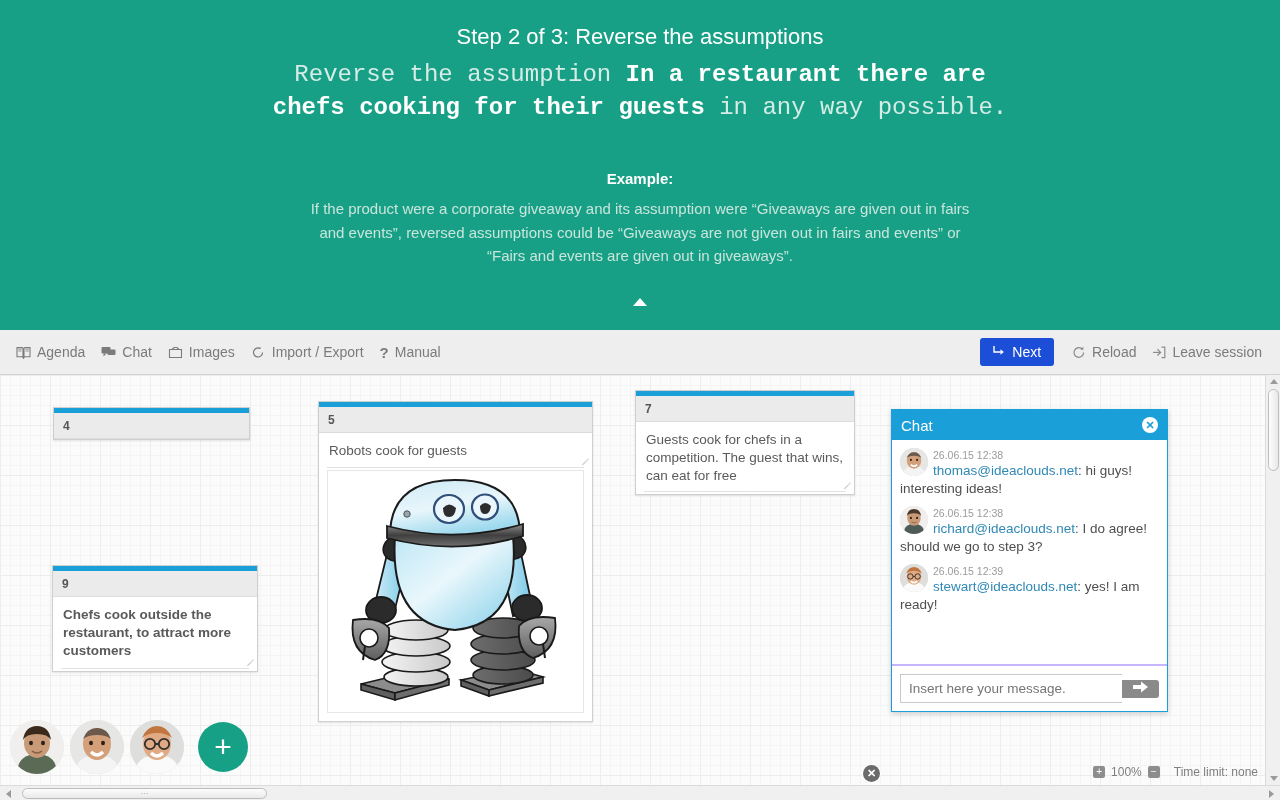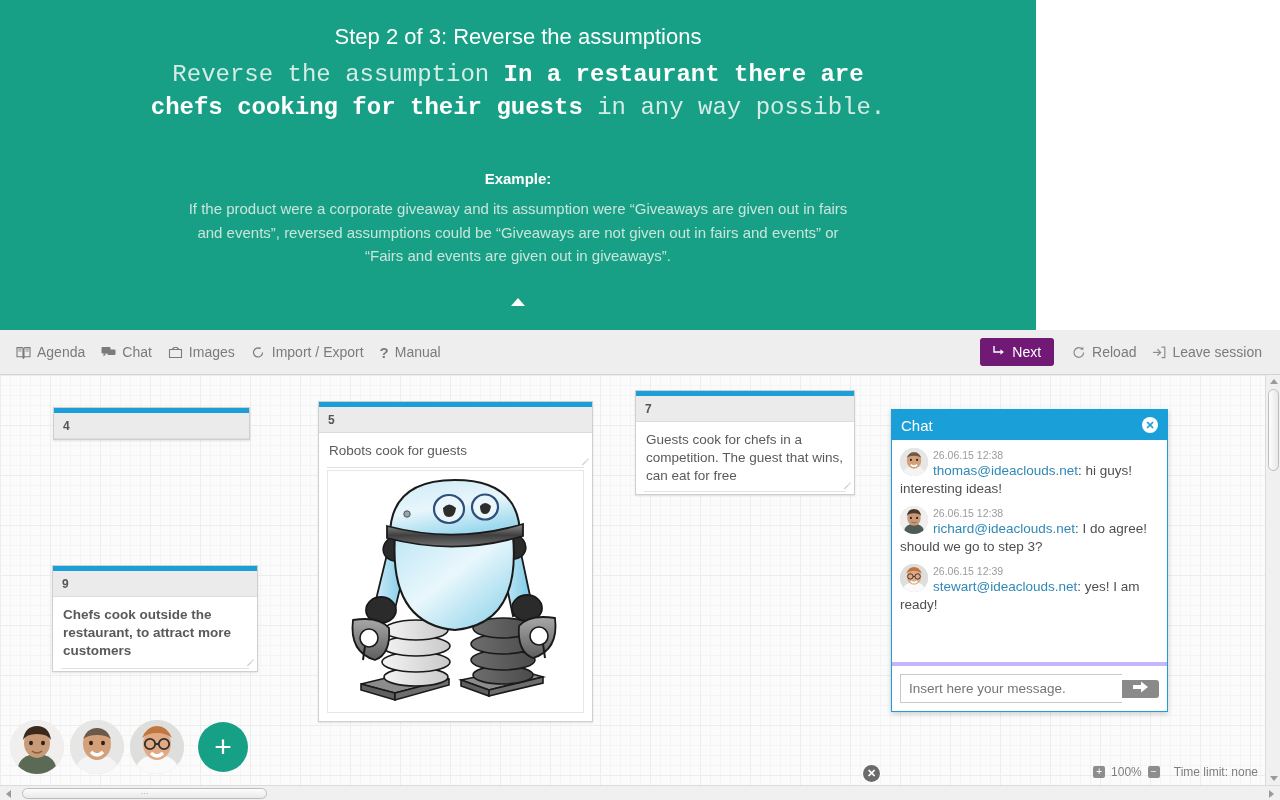--- a/index.html
+++ b/index.html
@@ -6,21 +6,21 @@
   html, body {
     width: 1280px; height: 800px;
     overflow: hidden;
     font-family: "Liberation Sans", sans-serif;
     background: #fff;
   }
 
   
   #header {
     position: absolute; left: 0; top: 0;
-    width: 1036px; height: 330px;
+    width: 1280px; height: 330px;
     background: #17a085;
     color: #ffffff;
     text-align: center;
     overflow: hidden;
   }
   #header .h-title {
     font-size: 22px;
     line-height: 30px;
     padding-top: 22px;
     font-weight: 400;
@@ -73,21 +73,21 @@
   #toolbar .tb-right { display: flex; align-items: center; margin-left: auto; padding-right: 10px; }
   .tb-item {
     display: flex; align-items: center; gap: 6px;
     font-size: 14px; color: #7b7b7b;
     padding: 4px 8px; cursor: pointer;
     white-space: nowrap;
   }
   .tb-item svg { display: block; }
   .tb-next {
     display: flex; align-items: center; gap: 6px;
-    background: #701a75; color: #ffffff;
+    background: #1d4ed8; color: #ffffff;
     font-size: 14px;
     border-radius: 3px;
     padding: 6px 13px;
     cursor: pointer;
     margin-right: 10px;
   }
 
   
   #canvas {
     position: absolute; left: 0; top: 375px;
@@ -174,21 +174,21 @@
     margin-left: auto;
     width: 16px; height: 16px; border-radius: 50%;
     background: #ffffff; color: #1b9fd8;
     font-size: 11px; font-weight: 700;
     display: flex; align-items: center; justify-content: center;
     cursor: pointer;
   }
   #chat .chat-msgs {
     flex: 1; overflow: hidden;
     padding: 8px 0 4px 8px;
-    border-bottom: 4px solid #c4b5fd;
+    border-bottom: 2px solid #c4b5fd;
   }
   .msg { margin-bottom: 8px; font-size: 13.5px; line-height: 18px; color: #4f4f4f; }
   .msg .av {
     float: left; width: 28px; height: 28px; border-radius: 50%;
     margin-right: 5px; overflow: hidden; background: #ddd;
   }
   .msg .av svg { display:block; }
   .msg .time { font-size: 10.5px; color: #9b9b9b; display: block; line-height: 13px; padding-top: 1px; }
   .msg .who { color: #2f88b5; text-align: right; }
   #chat .chat-input-row {

